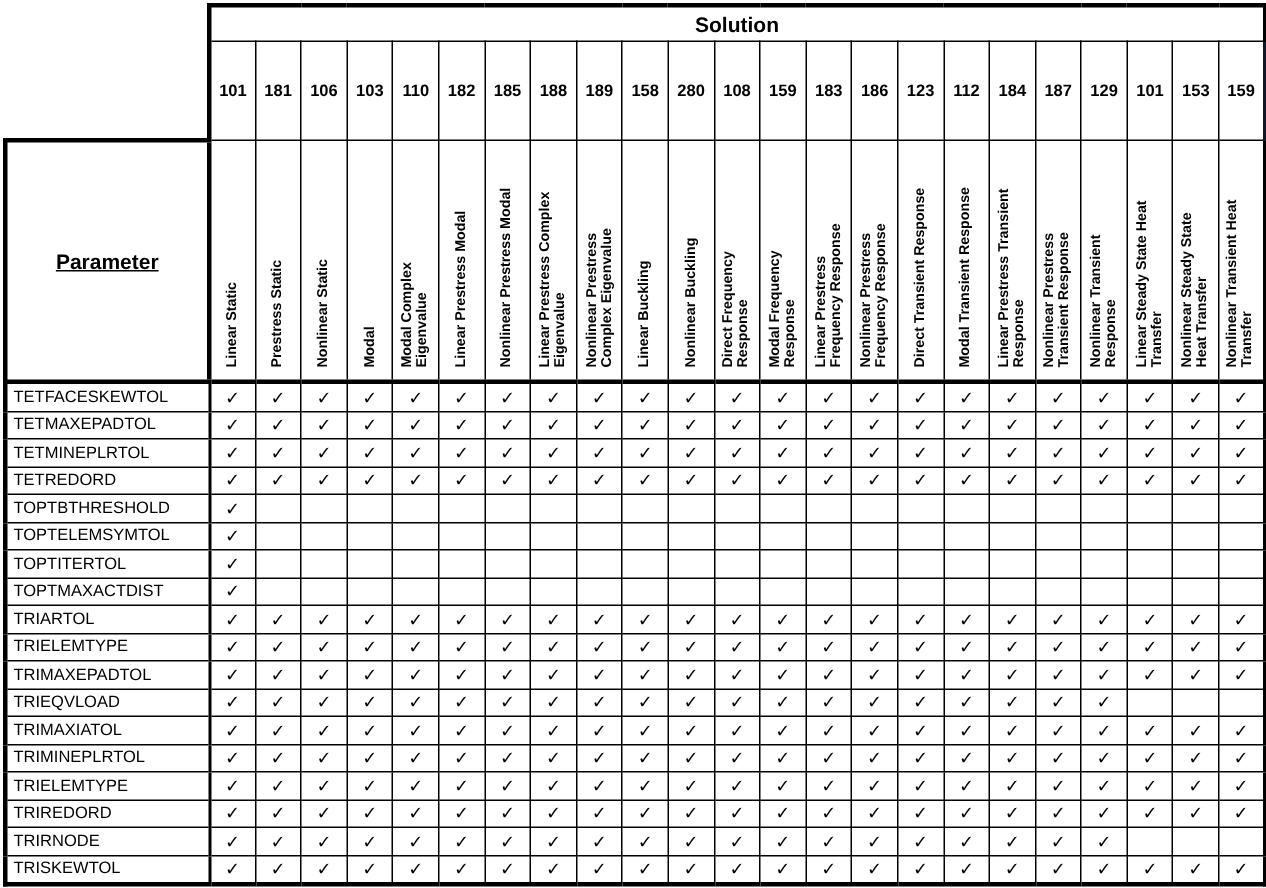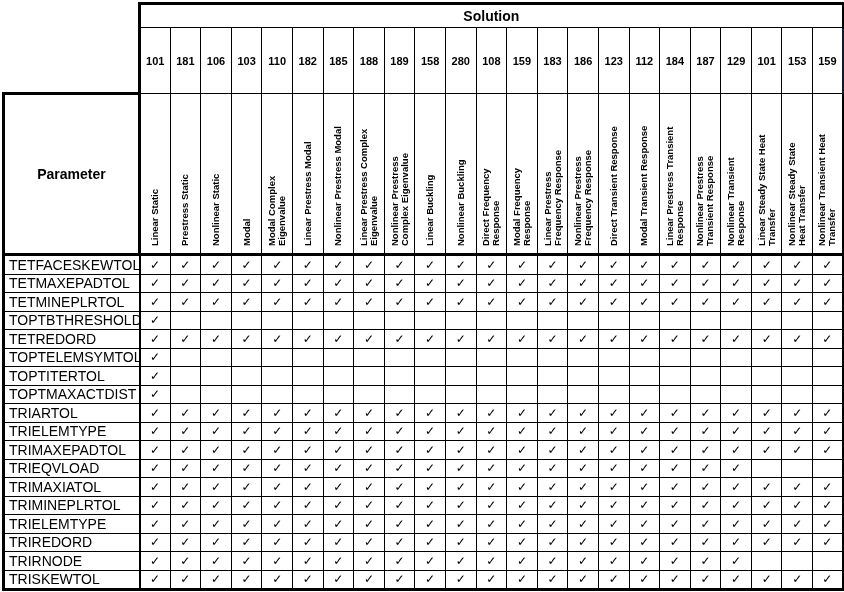--- a/index.html
+++ b/index.html
@@ -71,28 +71,29 @@
   }
 
   
   th.param-head {
     border: 3px solid #000;
     border-right: 2px solid #000;
     font-size: 14px;
     font-weight: bold;
     text-align: center;
     vertical-align: middle;
+    text-decoration: underline;
   }
 
   
   tbody th.param-cell {
     border: 1px solid #000;
     border-left: 3px solid #000;
     border-right: 2px solid #000;
-    font-size: 14px;
+    font-size: 11px;
     font-weight: normal;
     text-align: left;
     padding-left: 4px;
     height: 17.5px;
     white-space: nowrap;
     overflow: hidden;
   }
 
   
   td.check-cell {
@@ -279,20 +280,46 @@
         <td class="check-cell"><span>✓</span></td>
         <td class="check-cell"><span>✓</span></td>
         <td class="check-cell"><span>✓</span></td>
         <td class="check-cell"><span>✓</span></td>
         <td class="check-cell"><span>✓</span></td>
         <td class="check-cell"><span>✓</span></td>
         <td class="check-cell"><span>✓</span></td>
         <td class="check-cell last"><span>✓</span></td>
       </tr>
       <tr>
+        <th class="param-cell">TETREDORD</th>
+        <td class="check-cell"><span>✓</span></td>
+        <td class="check-cell"><span>✓</span></td>
+        <td class="check-cell"><span>✓</span></td>
+        <td class="check-cell"><span>✓</span></td>
+        <td class="check-cell"><span>✓</span></td>
+        <td class="check-cell"><span>✓</span></td>
+        <td class="check-cell"><span>✓</span></td>
+        <td class="check-cell"><span>✓</span></td>
+        <td class="check-cell"><span>✓</span></td>
+        <td class="check-cell"><span>✓</span></td>
+        <td class="check-cell"><span>✓</span></td>
+        <td class="check-cell"><span>✓</span></td>
+        <td class="check-cell"><span>✓</span></td>
+        <td class="check-cell"><span>✓</span></td>
+        <td class="check-cell"><span>✓</span></td>
+        <td class="check-cell"><span>✓</span></td>
+        <td class="check-cell"><span>✓</span></td>
+        <td class="check-cell"><span>✓</span></td>
+        <td class="check-cell"><span>✓</span></td>
+        <td class="check-cell"><span>✓</span></td>
+        <td class="check-cell"><span>✓</span></td>
+        <td class="check-cell"><span>✓</span></td>
+        <td class="check-cell last"><span>✓</span></td>
+      </tr>
+      <tr>
         <th class="param-cell">TOPTBTHRESHOLD</th>
         <td class="check-cell"><span>✓</span></td>
         <td class="check-cell"></td>
         <td class="check-cell"></td>
         <td class="check-cell"></td>
         <td class="check-cell"></td>
         <td class="check-cell"></td>
         <td class="check-cell"></td>
         <td class="check-cell"></td>
         <td class="check-cell"></td>
@@ -303,46 +330,20 @@
         <td class="check-cell"></td>
         <td class="check-cell"></td>
         <td class="check-cell"></td>
         <td class="check-cell"></td>
         <td class="check-cell"></td>
         <td class="check-cell"></td>
         <td class="check-cell"></td>
         <td class="check-cell"></td>
         <td class="check-cell"></td>
         <td class="check-cell last"></td>
-      </tr>
-      <tr>
-        <th class="param-cell">TETREDORD</th>
-        <td class="check-cell"><span>✓</span></td>
-        <td class="check-cell"><span>✓</span></td>
-        <td class="check-cell"><span>✓</span></td>
-        <td class="check-cell"><span>✓</span></td>
-        <td class="check-cell"><span>✓</span></td>
-        <td class="check-cell"><span>✓</span></td>
-        <td class="check-cell"><span>✓</span></td>
-        <td class="check-cell"><span>✓</span></td>
-        <td class="check-cell"><span>✓</span></td>
-        <td class="check-cell"><span>✓</span></td>
-        <td class="check-cell"><span>✓</span></td>
-        <td class="check-cell"><span>✓</span></td>
-        <td class="check-cell"><span>✓</span></td>
-        <td class="check-cell"><span>✓</span></td>
-        <td class="check-cell"><span>✓</span></td>
-        <td class="check-cell"><span>✓</span></td>
-        <td class="check-cell"><span>✓</span></td>
-        <td class="check-cell"><span>✓</span></td>
-        <td class="check-cell"><span>✓</span></td>
-        <td class="check-cell"><span>✓</span></td>
-        <td class="check-cell"><span>✓</span></td>
-        <td class="check-cell"><span>✓</span></td>
-        <td class="check-cell last"><span>✓</span></td>
       </tr>
       <tr>
         <th class="param-cell">TOPTELEMSYMTOL</th>
         <td class="check-cell"><span>✓</span></td>
         <td class="check-cell"></td>
         <td class="check-cell"></td>
         <td class="check-cell"></td>
         <td class="check-cell"></td>
         <td class="check-cell"></td>
         <td class="check-cell"></td>

